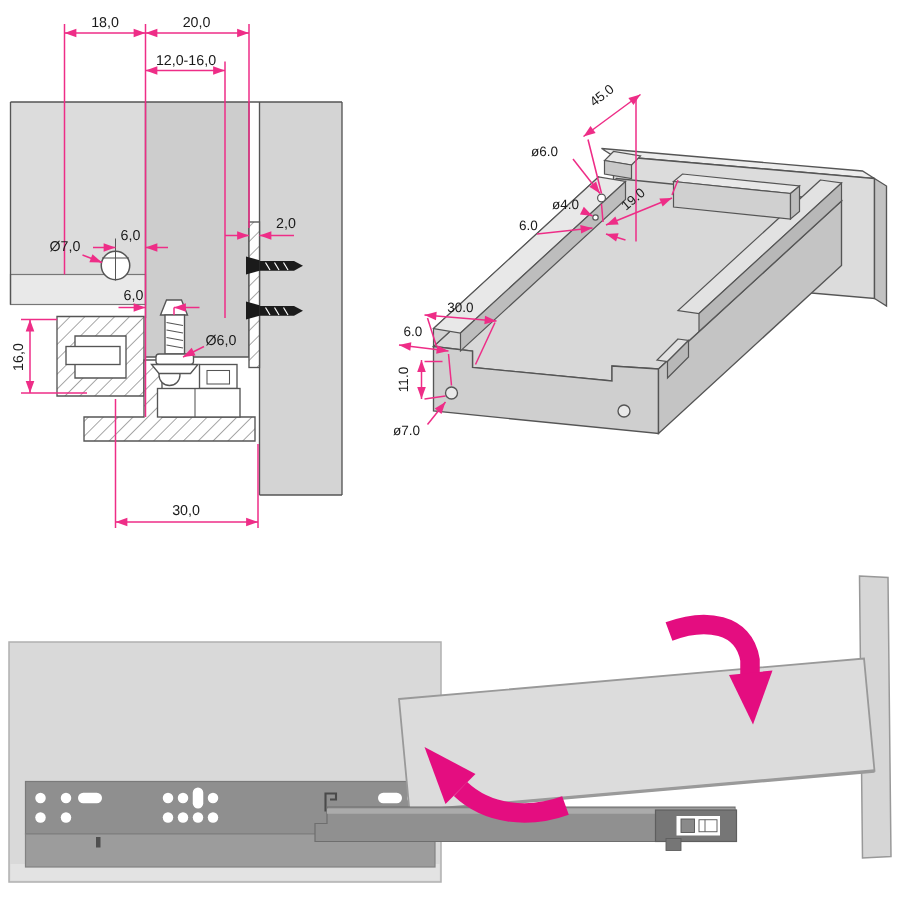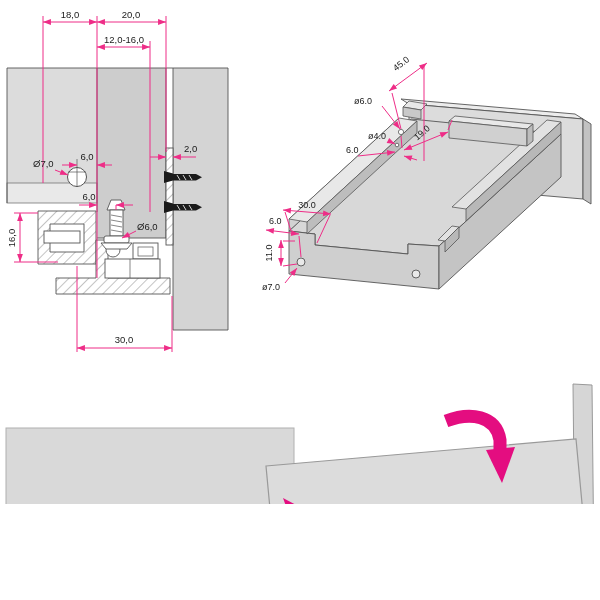--- a/index.html
+++ b/index.html
@@ -1,16 +1,16 @@
 <!DOCTYPE html>
 <html><head>
 <meta charset="utf-8">
 <style>
   html,body{margin:0;padding:0;background:#ffffff;}
-  .stage{position:relative;width:600px;height:504px;background:#ffffff;overflow:hidden;
+  .stage{position:relative;width:600px;height:600px;background:#ffffff;overflow:hidden;
          font-family:"Liberation Sans", sans-serif;}
   svg text{font-family:"Liberation Sans", sans-serif;fill:#1a1a1a;}
   .dimtxt{font-size:9.5px;}
   .dimtxt-sm{font-size:9px;}
   .thin{stroke:#555;stroke-width:0.9;fill:none;}
 </style>
 </head>
 <body>
 
 <div class="stage">

